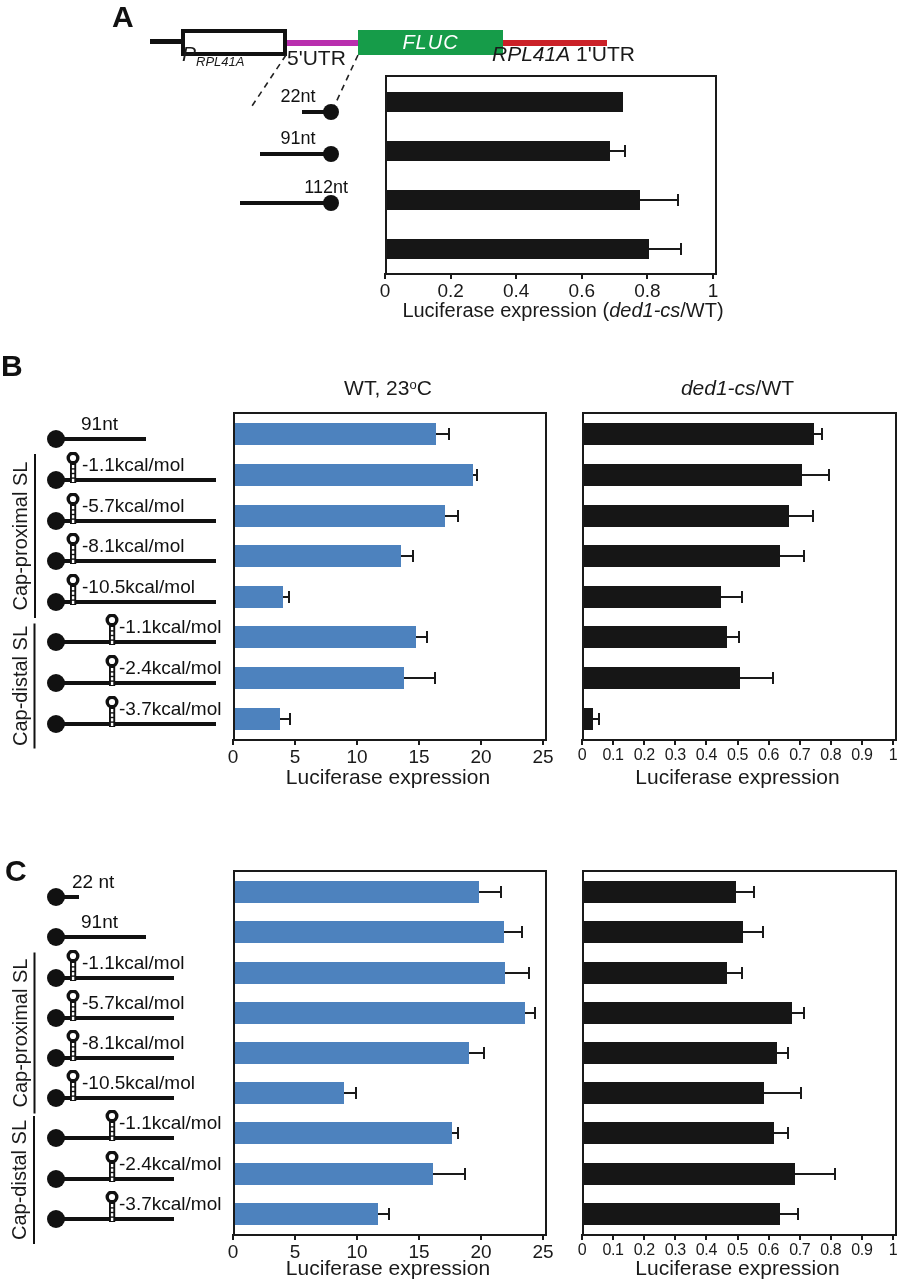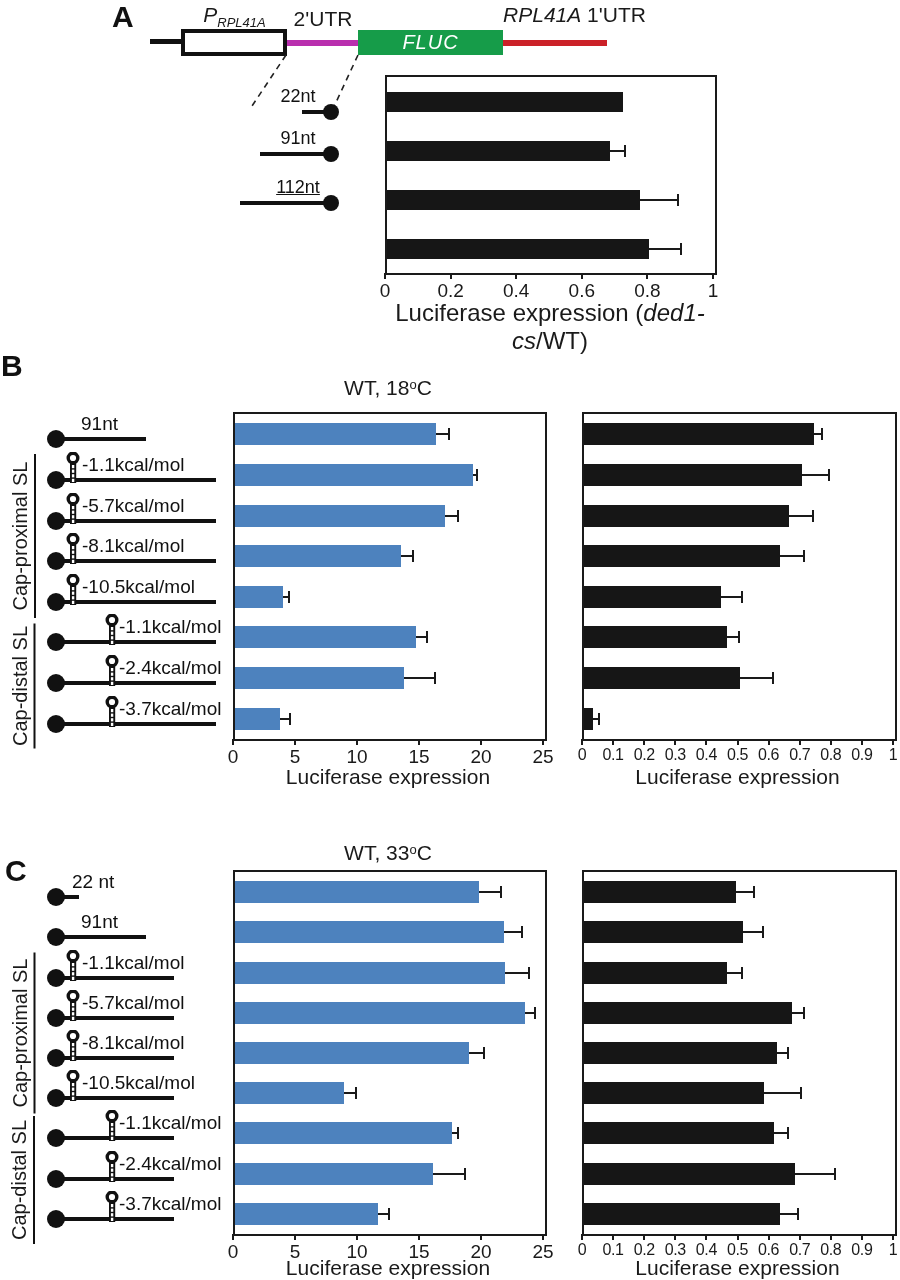--- a/index.html
+++ b/index.html
@@ -20,40 +20,40 @@
   .i{font-style:italic;}
   .sup{font-size:13px;vertical-align:6px;}
   .construct-col{position:absolute;}
   .c-row{position:absolute;left:0;width:100%;overflow:visible;}
   .c-line{position:absolute;height:4px;background:#111;}
   .c-cap{position:absolute;border-radius:50%;background:#111;}
   .c-label{position:absolute;font-size:19px;white-space:nowrap;color:#111;}
   .group-label{position:absolute;transform:rotate(-90deg);text-align:center;
        font-size:20px;height:24px;line-height:21px;border-bottom:2.5px solid #111;white-space:nowrap;}
   .diagram-line{position:absolute;}
-  .d-label{position:absolute;text-align:center;font-size:21px;white-space:nowrap;}
+  .d-label{position:absolute;text-align:left;font-size:21px;white-space:nowrap;margin-top:39px;}
   .promoter-box{position:absolute;border:4px solid #111;background:#fff;box-sizing:border-box;}
   .fluc-box{position:absolute;display:flex;align-items:center;justify-content:center;
        font-style:italic;color:#fff;font-size:20px;letter-spacing:1px;}
 </style>
 </head>
 <body>
 
 <div id="fig">
 
   <div class="panel-letter" style="left:112px;top:0px;">A</div>
 
   <div>
     <div class="diagram-line" style="left:150px;top:39px;width:33px;height:5px;background:#111;"></div>
     <div class="promoter-box" style="left:181px;top:29px;width:106px;height:27px;"></div>
     <div class="d-label" style="left:182px;top:3px;width:105px;">
       <span class="i">P</span><sub class="i" style="font-size:13px;">RPL41A</sub>
     </div>
     <div class="diagram-line" style="left:287px;top:40px;width:71px;height:6px;background:#b92fae;"></div>
-    <div class="d-label" style="left:287px;top:7px;width:72px;">2'UTR</div>
+    <div class="d-label" style="left:287px;top:7px;width:72px;">5'UTR</div>
     <div class="fluc-box" style="left:358px;top:30px;width:145px;height:25px;background:#169c49;">
       <span>FLUC</span>
     </div>
     <div class="diagram-line" style="left:503px;top:40px;width:104px;height:6px;background:#cb2128;"></div>
     <div class="d-label" style="left:492px;top:3px;width:165px;">
       <span class="i">RPL41A</span><span> 1'UTR</span>
     </div>
     <svg class="abs" style="left:240px;top:53px;" width="130" height="64">
       <line x1="46" y1="2" x2="12" y2="53" stroke="#222" stroke-width="1.6" stroke-dasharray="6 5"></line>
       <line x1="118" y1="2" x2="92" y2="58" stroke="#222" stroke-width="1.6" stroke-dasharray="6 5"></line>
@@ -67,21 +67,21 @@
         <div class="c-label" style="left: 88px; top: 10.5px; width: 100px; text-align: center; font-size: 18px;">22nt</div>
       </div>
       <div class="c-row" style="top: 39px; height: 49px;">
         <div class="c-line" style="left: 100px; top: 27.5px; width: 71px;"></div>
         <div class="c-cap" style="left: 163px; top: 21.5px; width: 16px; height: 16px;"></div>
         <div class="c-label" style="left: 88px; top: 3.5px; width: 100px; text-align: center; font-size: 18px;">91nt</div>
       </div>
       <div class="c-row" style="top: 88px; height: 49px;">
         <div class="c-line" style="left: 80px; top: 27.5px; width: 91px;"></div>
         <div class="c-cap" style="left: 163px; top: 21.5px; width: 16px; height: 16px;"></div>
-        <div class="c-label" style="left: 88px; top: 3.5px; width: 100px; text-align: center; font-size: 18px; text-decoration: underline;">112nt</div>
+        <div class="c-label" style="left: 88px; top: 3.5px; width: 100px; text-align: right; font-size: 18px;">112nt</div>
       </div>
     </div>
 
   <div class="plot" style="left:385px;top:75px;width:328px;height:196px;">
       <div class="bar" style="left: 0px; top: 14.5px; width: 236.16px; height: 20px; background: rgb(22, 22, 22);"></div>
       <div class="bar" style="left: 0px; top: 63.5px; width: 223.04px; height: 20px; background: rgb(22, 22, 22);"></div>
       <div class="errline" style="left: 223.04px; top: 72.5px; width: 16.4px; height: 2px;"></div>
       <div class="errcap" style="left: 237.44px; top: 67.5px; width: 2px; height: 12px;"></div>
       <div class="bar" style="left: 0px; top: 112.5px; width: 252.56px; height: 20px; background: rgb(22, 22, 22);"></div>
       <div class="errline" style="left: 252.56px; top: 121.5px; width: 39.36px; height: 2px;"></div>
@@ -97,28 +97,31 @@
       <span class="tick-label" style="left: 20%;">0.2</span>
       <div class="tick-mark" style="left: calc(40% - 1px);"></div>
       <span class="tick-label" style="left: 40%;">0.4</span>
       <div class="tick-mark" style="left: calc(60% - 1px);"></div>
       <span class="tick-label" style="left: 60%;">0.6</span>
       <div class="tick-mark" style="left: calc(80% - 1px);"></div>
       <span class="tick-label" style="left: 80%;">0.8</span>
       <div class="tick-mark" style="left: calc(100% - 1px);"></div>
       <span class="tick-label" style="left: 100%;">1</span>
     </div>
-  <div class="axis-title" style="left:375px;top:299px;width:350px;font-size:24px;">
+  <div class="axis-title" style="left:388px;top:299px;width:350px;font-size:20px;">
     <span>Luciferase expression (</span><span class="i">ded1-cs</span><span>/WT)</span>
   </div>
 
   <div class="panel-letter" style="left:1px;top:349px;">B</div>
 
   <div class="chart-title" style="left:233px;top:376px;width:310px;">
-    <span>WT, 18</span><span class="sup">o</span><span>C</span>
+    <span>WT, 23</span><span class="sup">o</span><span>C</span>
+  </div>
+  <div class="chart-title" style="left:582px;top:376px;width:311px;">
+    <span class="i">ded1-cs</span><span>/WT</span>
   </div>
 
   <div class="group-label" style="left:-59px;top:523px;width:164px;">Cap-proximal SL</div>
   <div class="group-label" style="left:-40px;top:673px;width:125px;">Cap-distal SL</div>
 
   <div class="construct-col" style="left:40px;top:412px;width:192px;height:325px;">
       <div class="c-row" style="top: 0px; height: 40.625px;">
         <div class="c-line" style="left: 14px; top: 25.3125px; width: 92px;"></div>
         <div class="c-cap" style="left: 7px; top: 18.3125px; width: 18px; height: 18px;"></div>
         <div class="c-label" style="left: 41px; top: 1.3125px;">91nt</div>
@@ -305,23 +308,20 @@
       <span class="tick-label" style="left: 80%;">0.8</span>
       <div class="tick-mark" style="left: calc(90% - 1px);"></div>
       <span class="tick-label" style="left: 90%;">0.9</span>
       <div class="tick-mark" style="left: calc(100% - 1px);"></div>
       <span class="tick-label" style="left: 100%;">1</span>
     </div>
   <div class="axis-title" style="left:582px;top:765px;width:311px;">Luciferase expression</div>
 
   <div class="panel-letter" style="left:5px;top:854px;">C</div>
 
-  <div class="chart-title" style="left:233px;top:841px;width:310px;">
-    <span>WT, 33</span><span class="sup">o</span><span>C</span>
-  </div>
 
   <div class="group-label" style="left:-58px;top:1020px;width:161px;">Cap-proximal SL</div>
   <div class="group-label" style="left:-42px;top:1167px;width:128px;">Cap-distal SL</div>
 
   <div class="construct-col" style="left:40px;top:870px;width:192px;height:362px;">
       <div class="c-row" style="top: 0px; height: 40.2222px;">
         <div class="c-line" style="left: 14px; top: 25.1111px; width: 25px;"></div>
         <div class="c-cap" style="left: 7px; top: 18.1111px; width: 18px; height: 18px;"></div>
         <div class="c-label" style="left: 32px; top: 1.11111px;">22 nt</div>
       </div>

